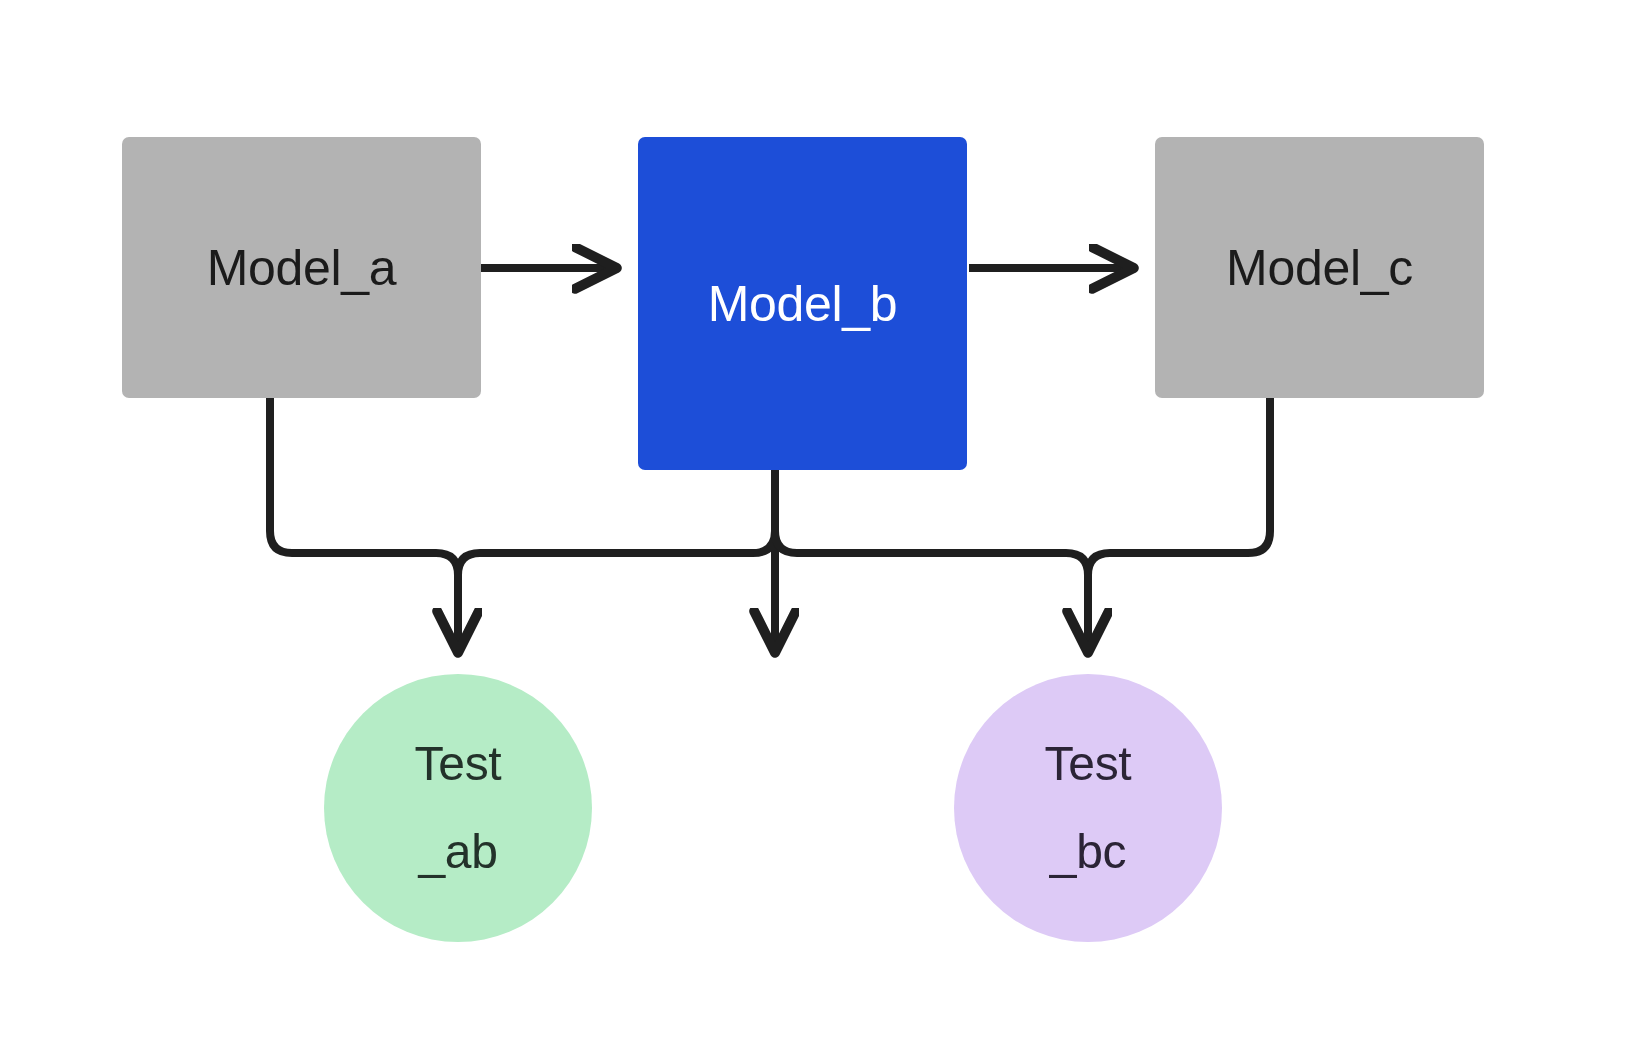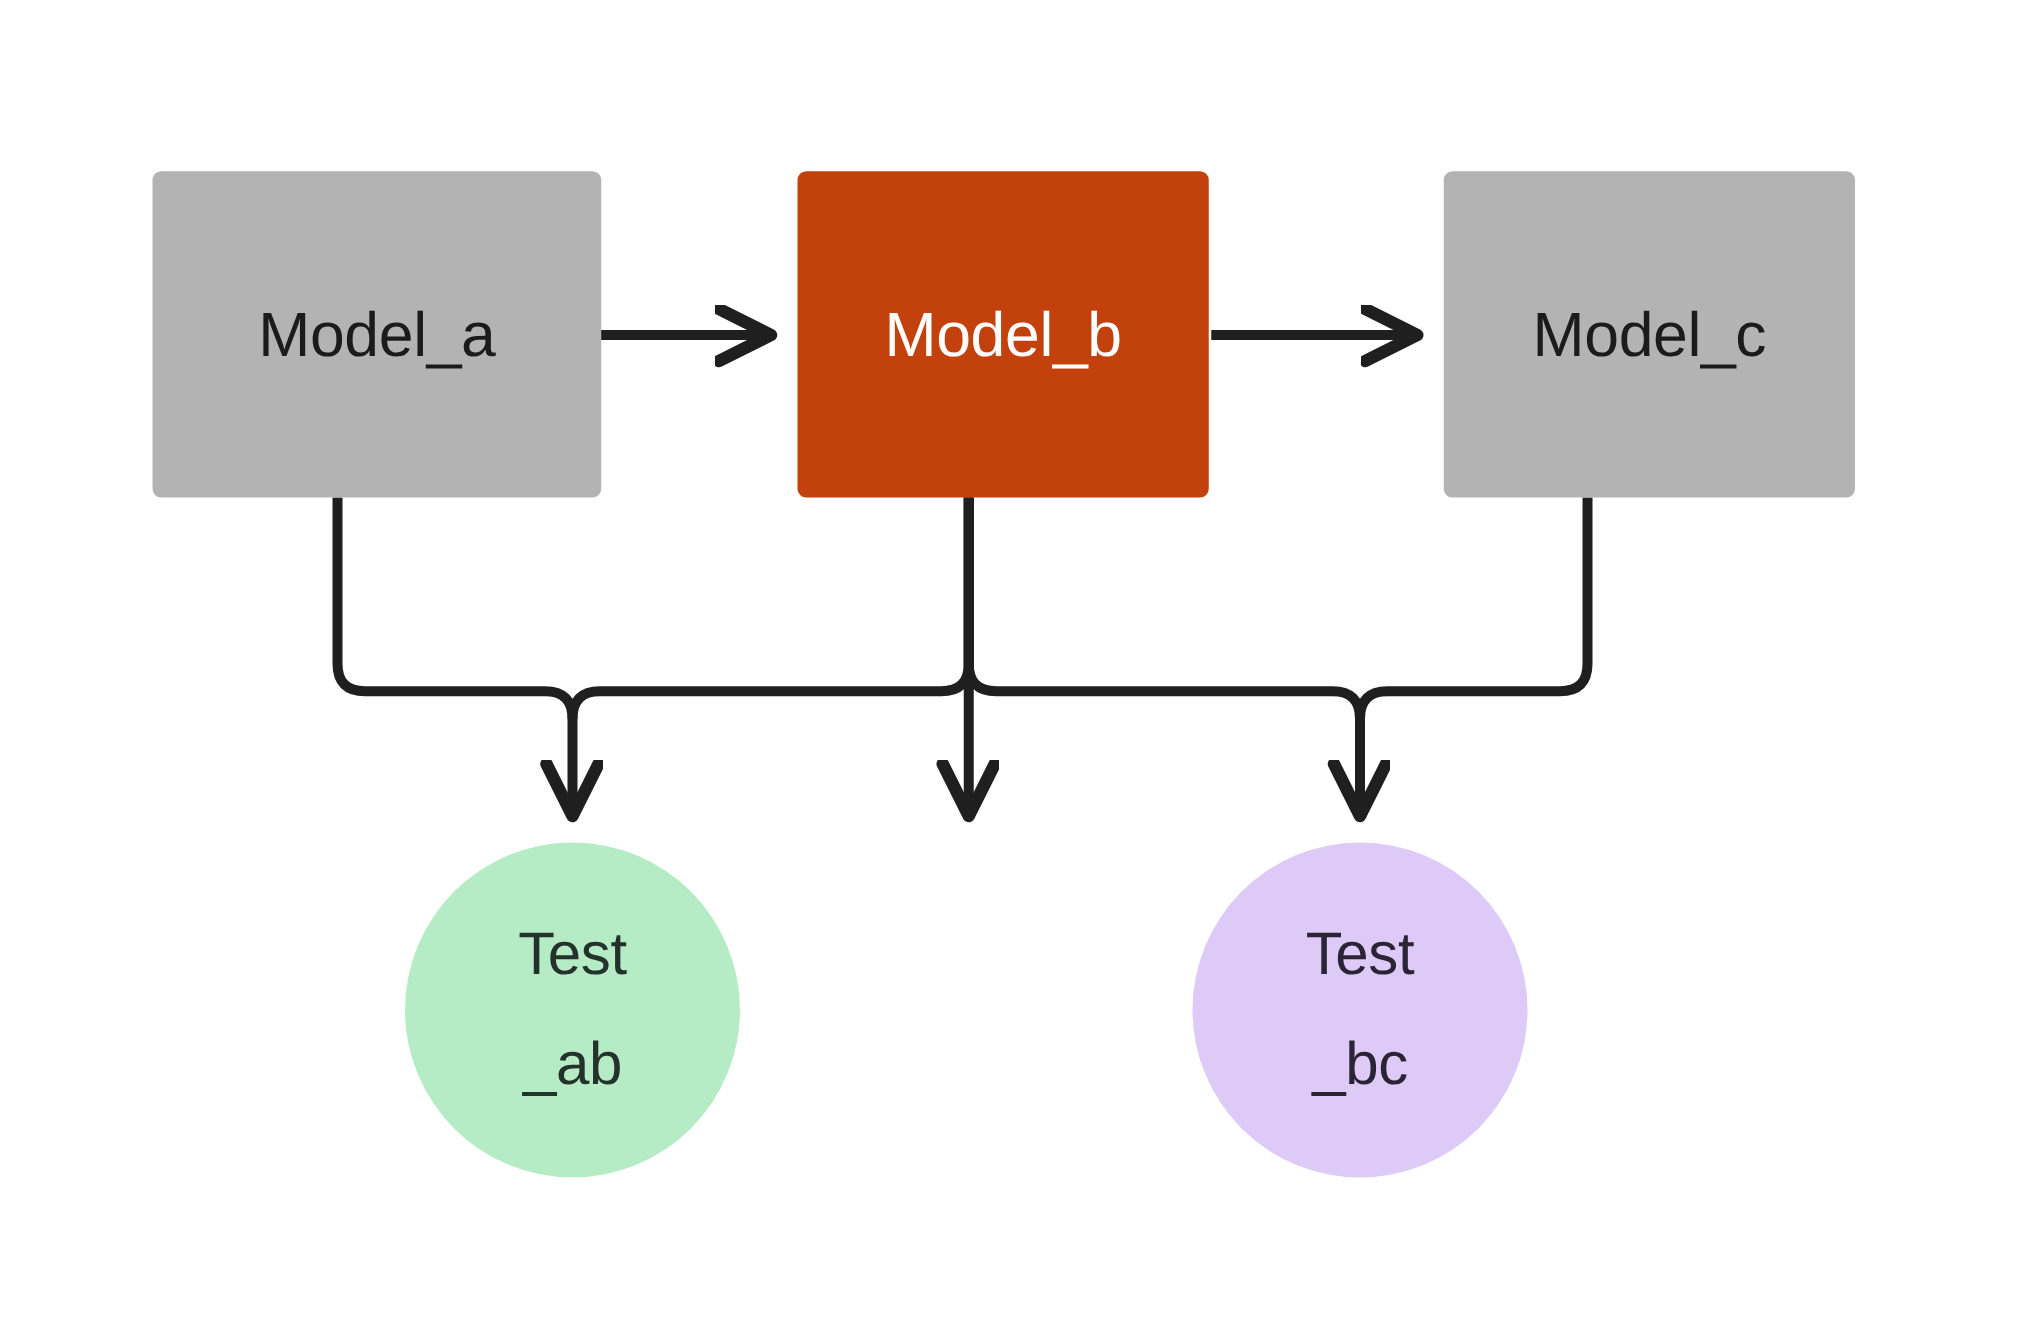--- a/index.html
+++ b/index.html
@@ -91,21 +91,21 @@
       <path d="M775,398 L775,531 Q775,553 797,553 L1066,553 Q1088,553 1088,575 L1088,648" marker-end="url(#arrowhead)"></path>
 
       <path d="M1270,398 L1270,531 Q1270,553 1248,553 L1110,553 Q1088,553 1088,575"></path>
     </g>
   </svg>
 
   <div class="node-box" style="left:122px; top:137px; width:359px; height:261px; background:#b3b3b3; color:#1b1b1b;">
     <span class="node-label">Model_a</span>
   </div>
 
-  <div class="node-box" style="left:638px; top:137px; width:329px; height:261px; background:#c2410c; color:#ffffff;">
+  <div class="node-box" style="left:638px; top:137px; width:329px; height:333px; background:#1d4ed8; color:#ffffff;">
     <span class="node-label">Model_b</span>
   </div>
 
   <div class="node-box" style="left:1155px; top:137px; width:329px; height:261px; background:#b3b3b3; color:#1b1b1b;">
     <span class="node-label">Model_c</span>
   </div>
 
   <div class="node-circle" style="left:324px; top:674px; width:268px; height:268px; background:#b5ecc6; color:#23322a;">
     <span class="node-label">Test
 _ab</span>

